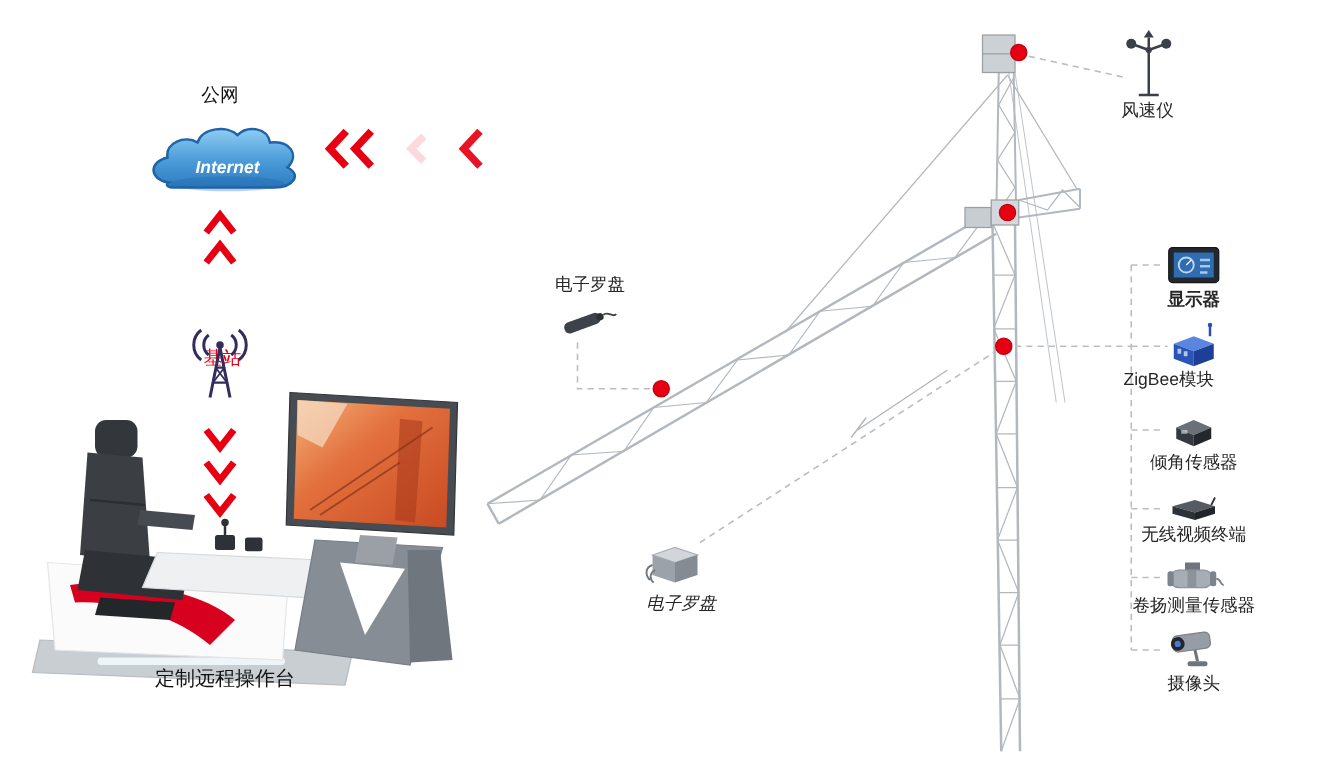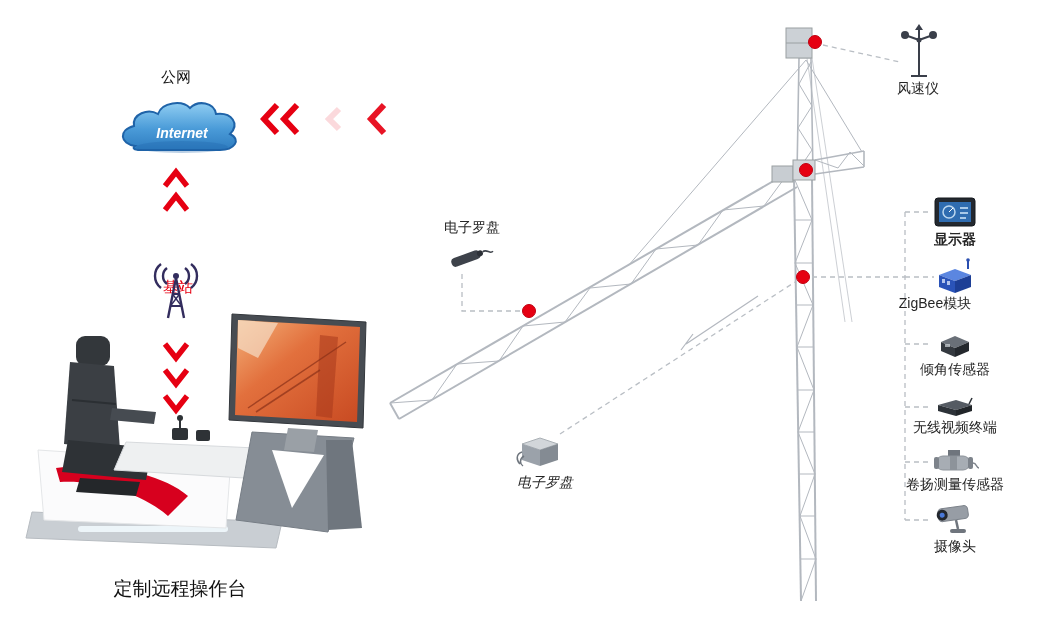--- a/index.html
+++ b/index.html
@@ -109,21 +109,21 @@
     <polygon points="268,128 298,130 294,152 264,150" fill="#9aa0a6"></polygon>
 
     <polygon points="212,14 346,22 343,128 209,120" fill="#474c52" stroke="#33373c"></polygon>
     <polygon points="218,20 340,27 337,122 215,115" fill="url(#scr)"></polygon>
     <polygon points="218,20 258,23 238,58 218,48" fill="#f6e3cf" opacity="0.65"></polygon>
     <polygon points="300,35 318,37 312,118 296,116" fill="#a8391b" opacity="0.55"></polygon>
     <path d="M228,108 L326,42 M236,112 L300,70" stroke="#8a3018" stroke-width="1.5" opacity="0.7" fill="none"></path>
   </svg>
 </div>
 
-<div class="lbl lbl-bold abs" style="left:70px;top:578px;width:220px;font-size:19px;">定制远程操作台</div>
+<div class="lbl lbl-bold abs" style="left:70px;top:534px;width:220px;font-size:16px;">定制远程操作台</div>
 
 <svg class="abs" style="left:0;top:0;pointer-events:none;" width="1060" height="621" viewBox="0 0 1060 621">
   <g stroke="#b3b8bf" fill="none">
 
     <path d="M390,403 L789,172" stroke-width="2"></path>
     <path d="M399,419 L797,187" stroke-width="2"></path>
     <path d="M390,403 L399,419" stroke-width="2"></path>
     <path d="M390,403 L432,400 L457,364 L499,361 L523,326 L565,322 L590,288 L631,284 L656,249 L698,245 L723,210 L764,206 L789,172" stroke-width="1"></path>
 
     <path d="M794,178 L801,601" stroke-width="2"></path>

